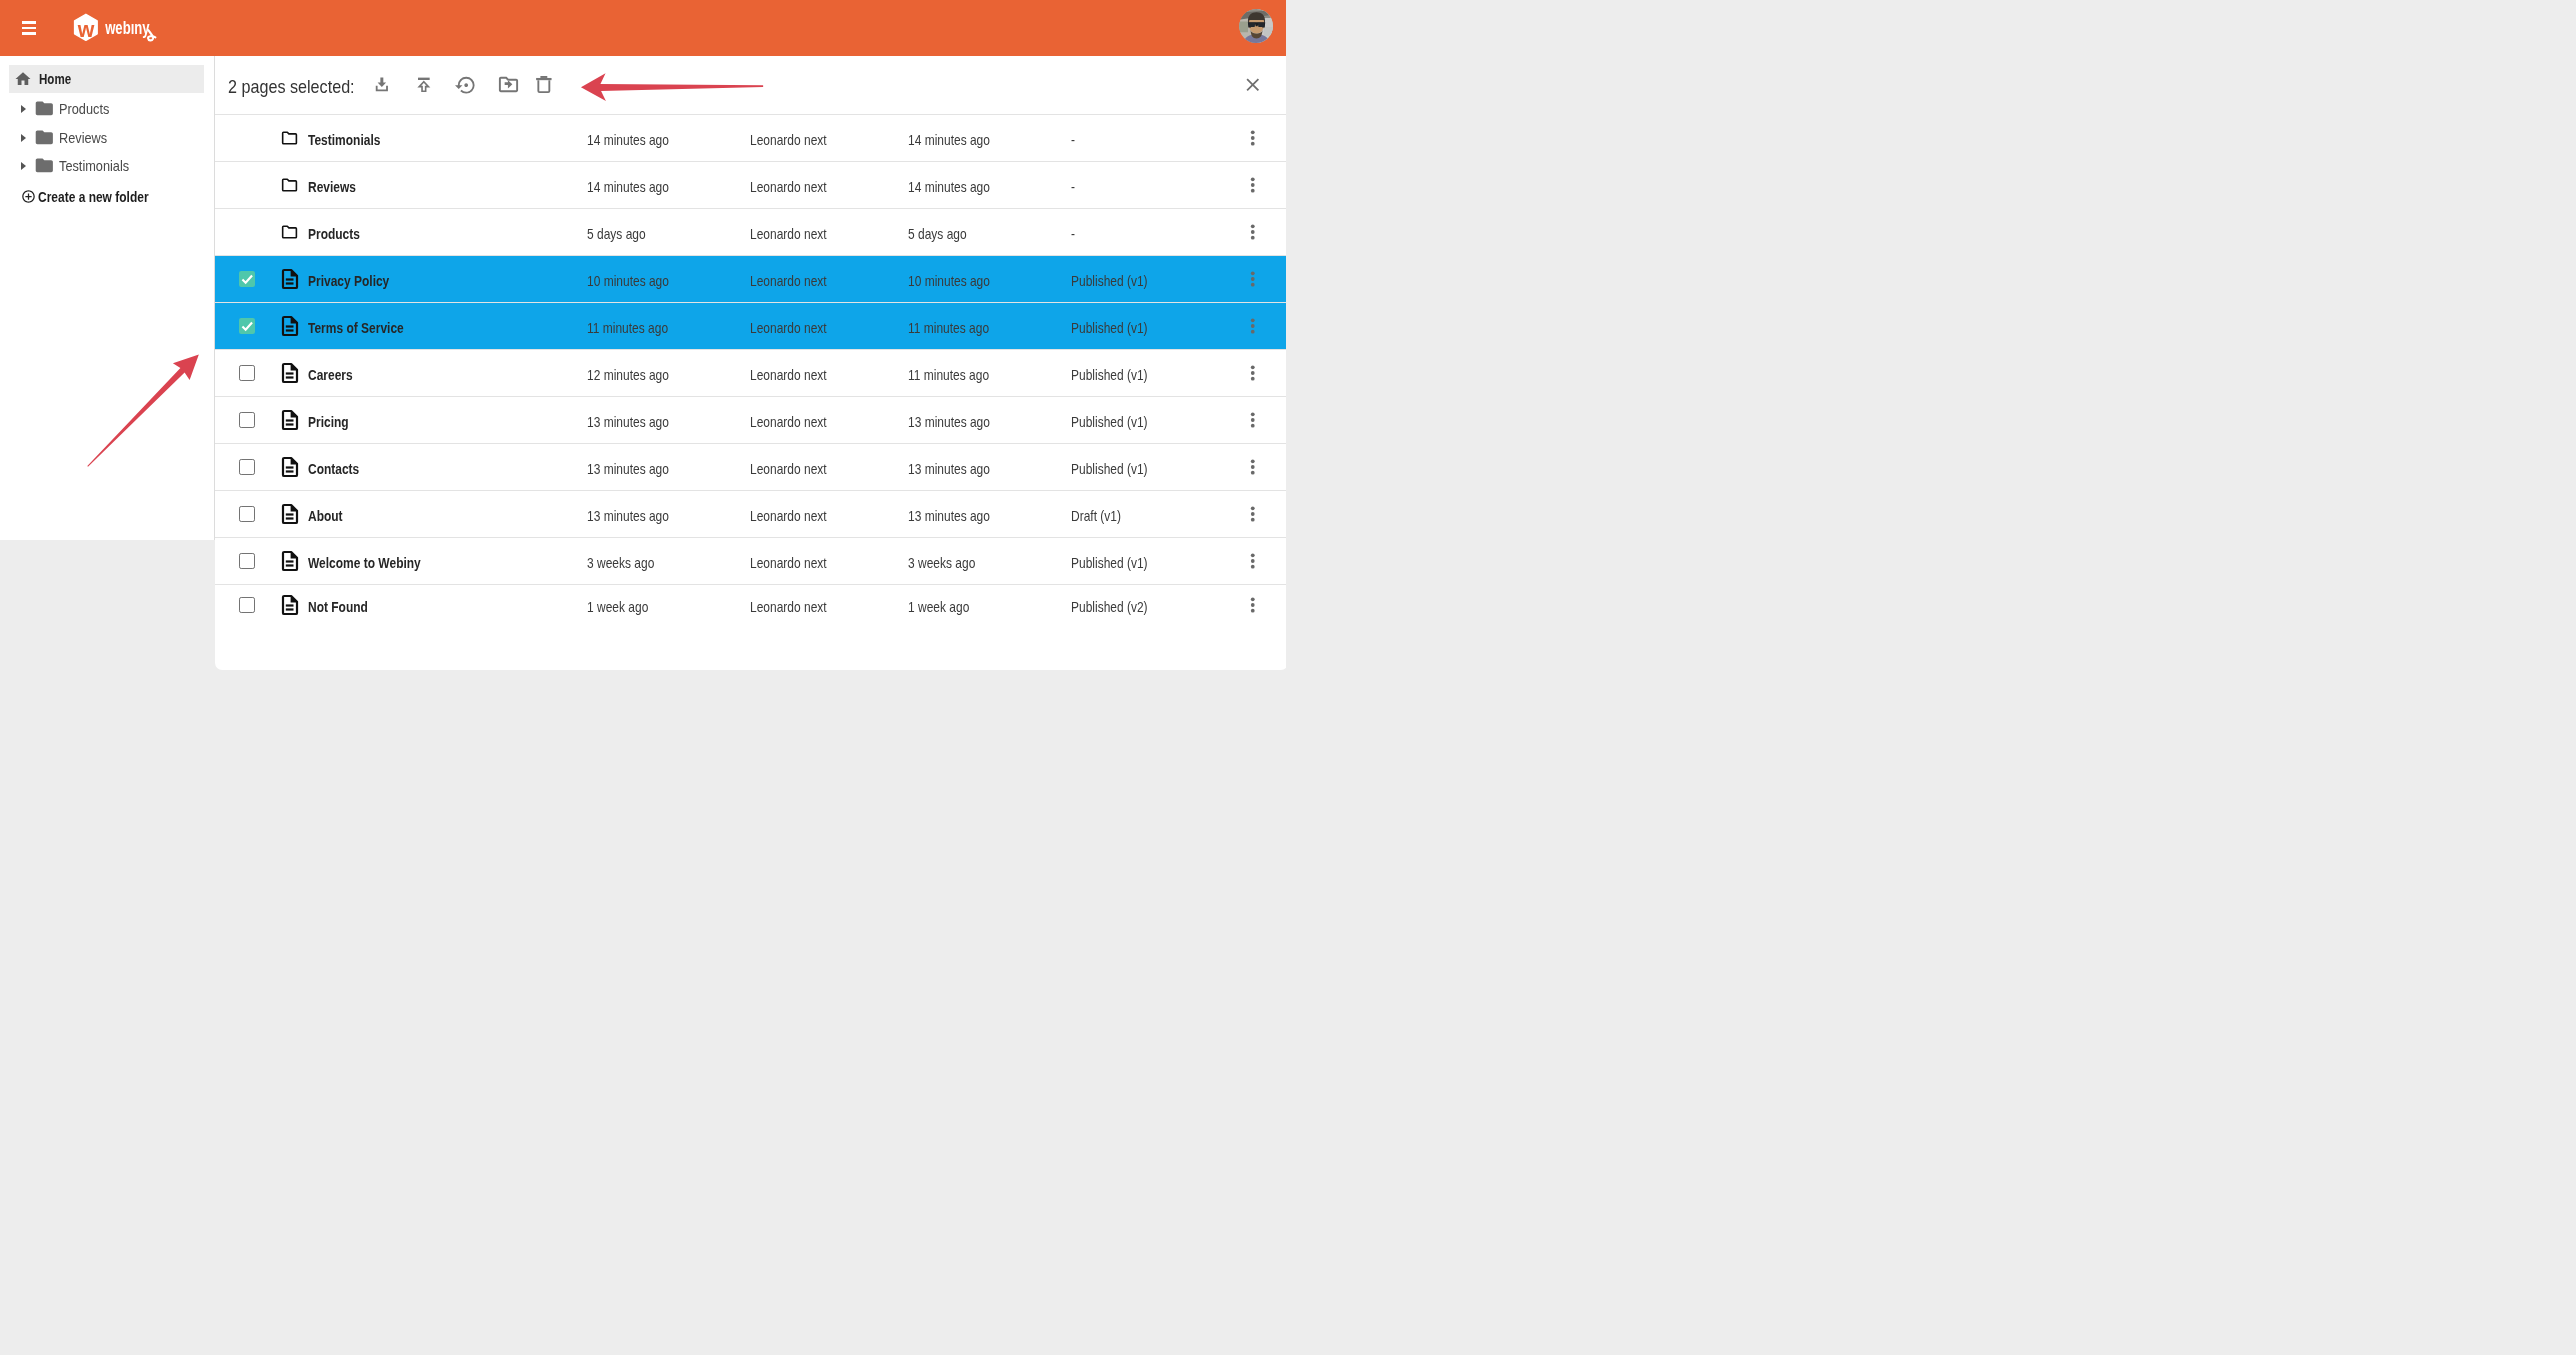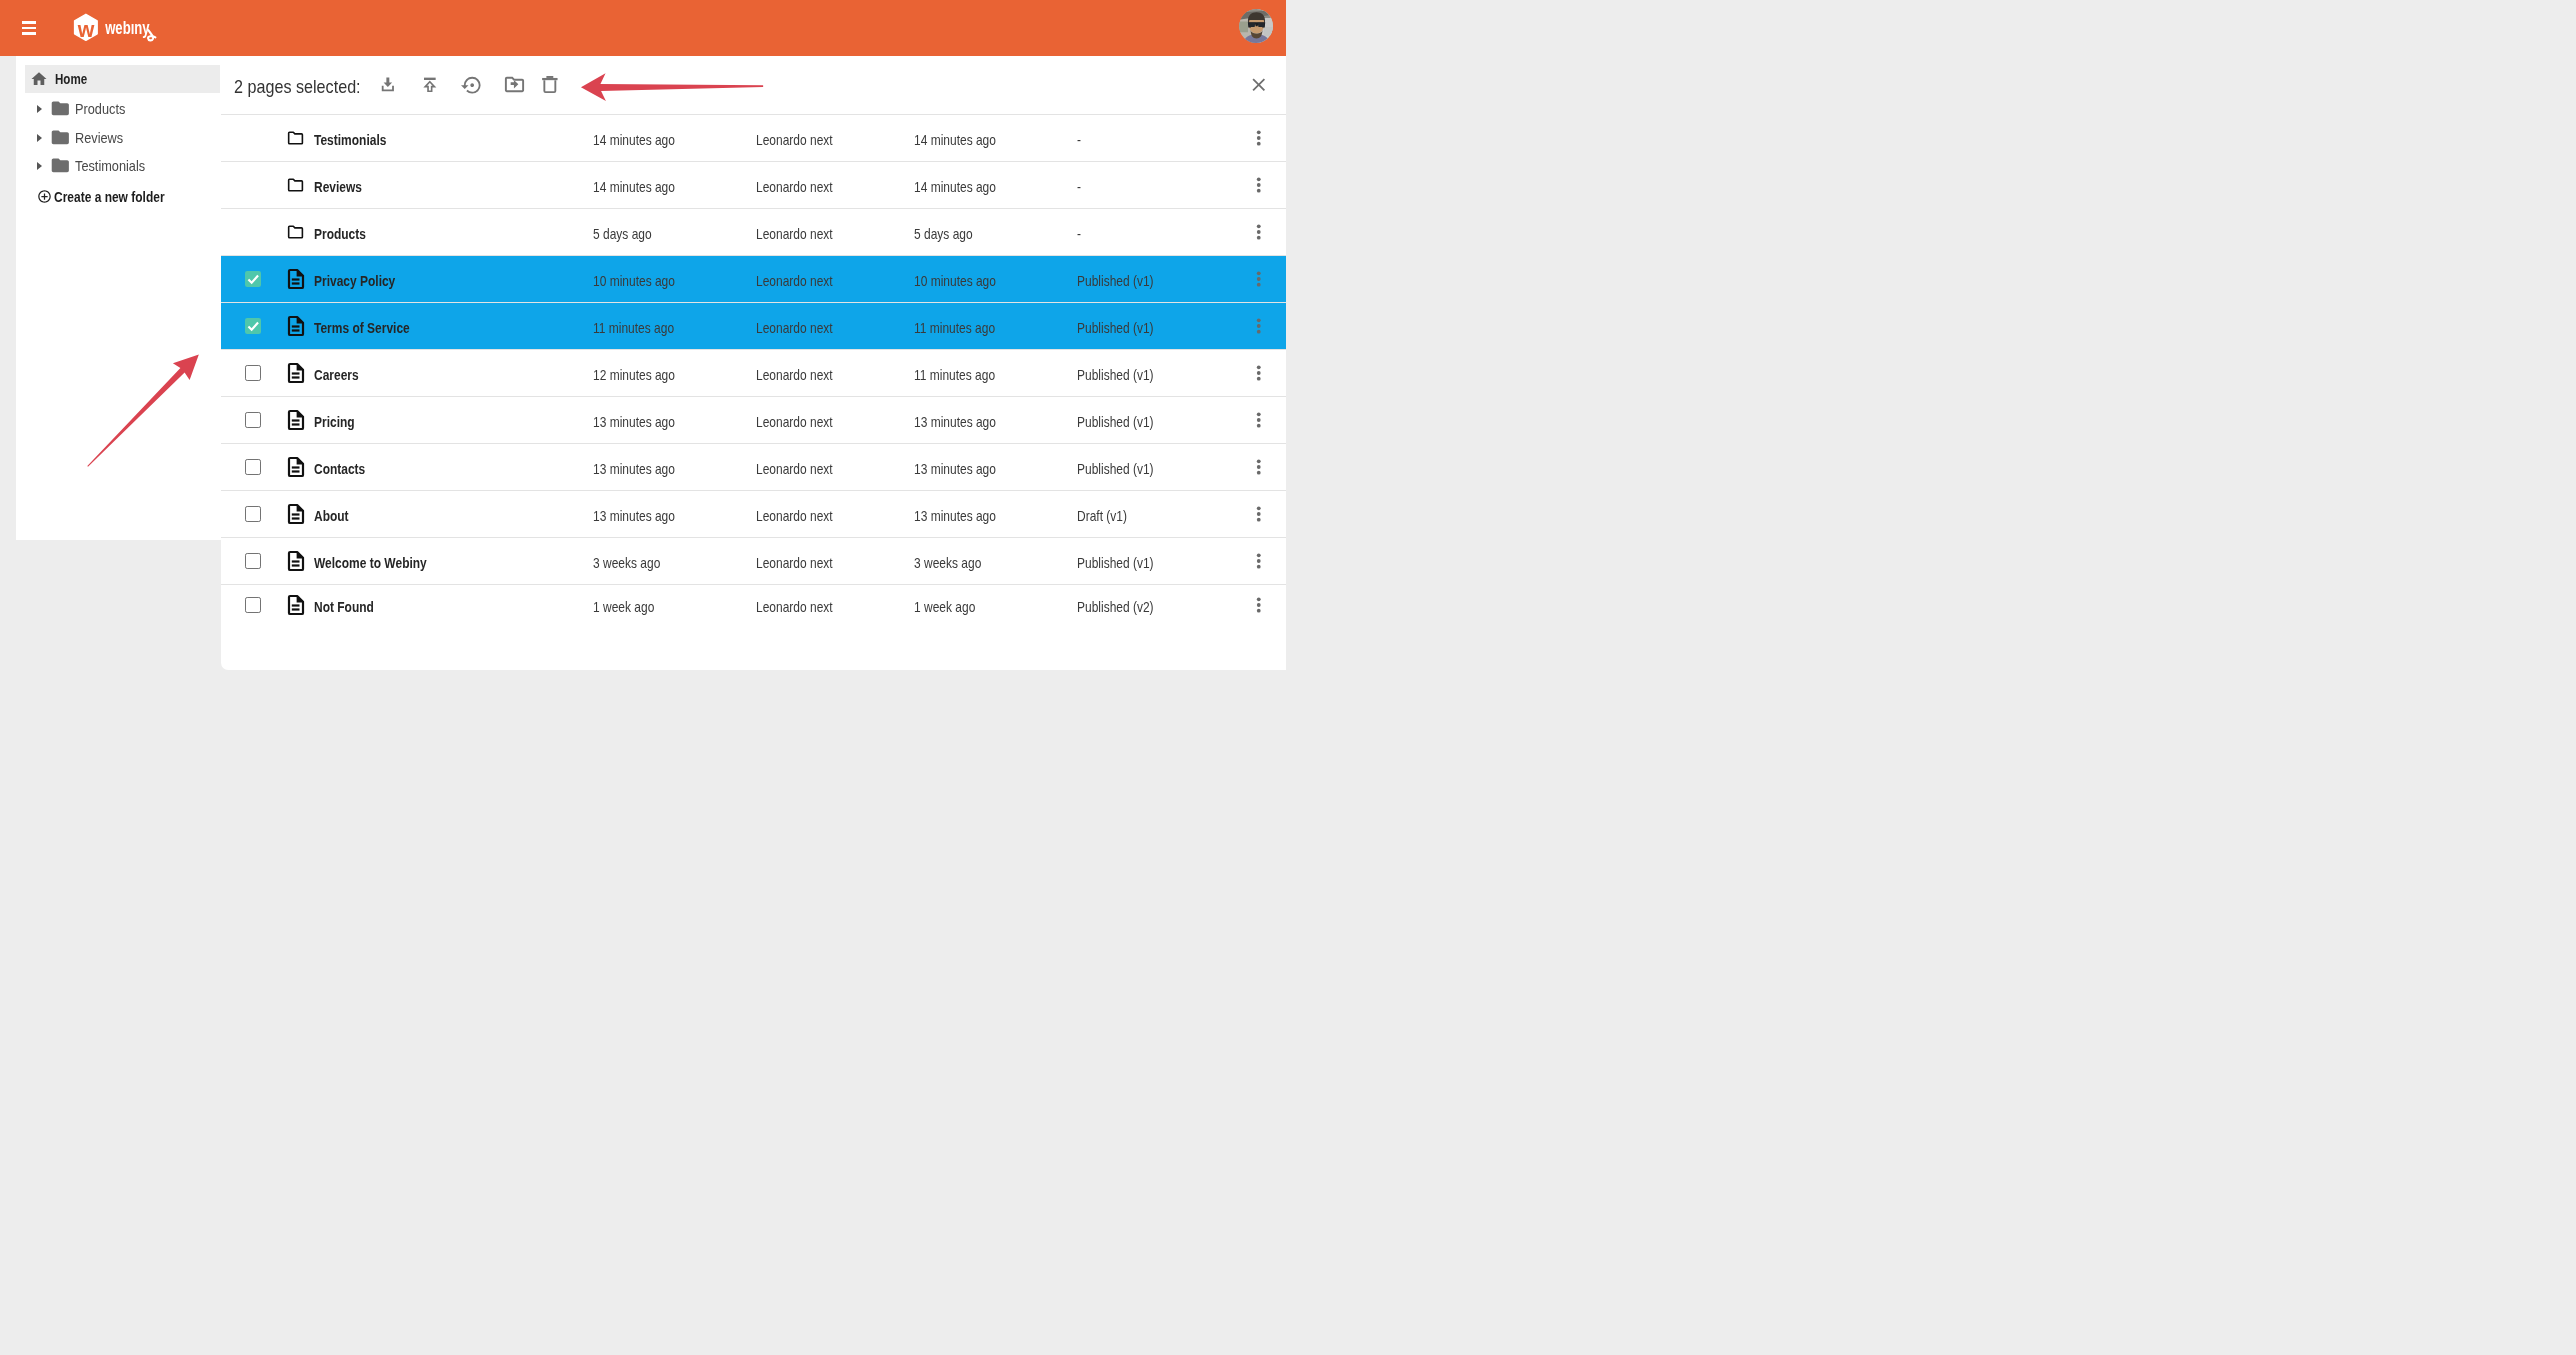--- a/index.html
+++ b/index.html
@@ -5,33 +5,33 @@
   * { margin:0; padding:0; box-sizing:border-box; }
   html,body { width:1288px; height:678px; overflow:hidden; }
   body { font-family:"Liberation Sans", sans-serif; background:#ededed; position:relative; }
   
   .topbar { position:absolute; left:0; top:0; width:1288px; height:56px; background:#e96334; }
   .burger { position:absolute; left:21.5px; top:21px; width:14.8px; height:14.3px; }
   .burger i { display:block; height:2.8px; background:#fff; margin-bottom:2.9px; }
   .logo { position:absolute; left:72px; top:11.6px; }
   .avatar { position:absolute; left:1239px; top:9px; width:34px; height:34px; border-radius:50%; overflow:hidden; }
   
-  .sidebar { position:absolute; left:16px; top:56px; width:215px; height:484px; background:#fff; border-right:0.9px solid #dcdcdc; }
+  .sidebar { position:absolute; left:0; top:56px; width:215px; height:484px; background:#fff; border-right:0.9px solid #dcdcdc; }
   .homeitem { position:absolute; left:9px; top:9.2px; width:195px; height:28px; background:#ececec; display:flex; align-items:center; }
   .homeitem svg { margin-left:4.9px; }
   .homeitem span { margin-left:7.2px; font-size:14.3px; font-weight:700; color:#232323; display:inline-block; transform:scaleX(.81); transform-origin:0 50%; }
   .tree { position:absolute; left:0; top:0; width:215px; }
   .treeitem { position:absolute; left:0; width:215px; height:29px; display:flex; align-items:center; }
   .treeitem .tri { margin-left:21px; width:0; height:0; border-left:5.4px solid #555; border-top:4.5px solid transparent; border-bottom:4.5px solid transparent; }
   .treeitem svg { margin-left:8px; }
   .treeitem span { margin-left:4.9px; font-size:15px; color:#484848; display:inline-block; transform:scaleX(.85); transform-origin:0 50%; }
   .createrow { position:absolute; left:20.6px; top:126px; display:flex; align-items:center; height:29px;}
   .createrow span { margin-left:2.2px; font-size:14.8px; font-weight:700; color:#1d1d1d; display:inline-block; transform:scaleX(.81); transform-origin:0 50%; }
   
-  .card { position:absolute; left:221px; top:56px; width:1073px; height:614px; background:#fff; border-radius:0 0 7.2px 7.2px; }
+  .card { position:absolute; left:215px; top:56px; width:1073px; height:614px; background:#fff; border-radius:0 0 7.2px 7.2px; }
   .abar { position:relative; height:59px; border-bottom:0.9px solid #e3e3e3; }
   .abar .title { position:absolute; left:13.4px; top:2.2px; line-height:57px; font-size:19px; color:#333; transform:scaleX(.85); transform-origin:0 50%; display:inline-block; white-space:nowrap; }
   .aicon { position:absolute; top:19px; }
   .closex { position:absolute; left:1027px; top:18.3px; }
   
   .thead { position:relative; height:49px; border-bottom:0.9px solid #e3e3e3; font-size:14.3px; font-weight:700; color:#272727; }
   .thead .hc { position:absolute; top:0; line-height:51px; transform:scaleX(.81); transform-origin:0 50%; }
   .hcb { position:absolute; left:23.5px; top:16px; }
   .hcb .cbx.on { width:17.4px; height:17.4px; }
   .row { position:relative; height:47px; border-bottom:0.9px solid #e3e3e3; font-size:14.8px; color:#3a3a3a; }

